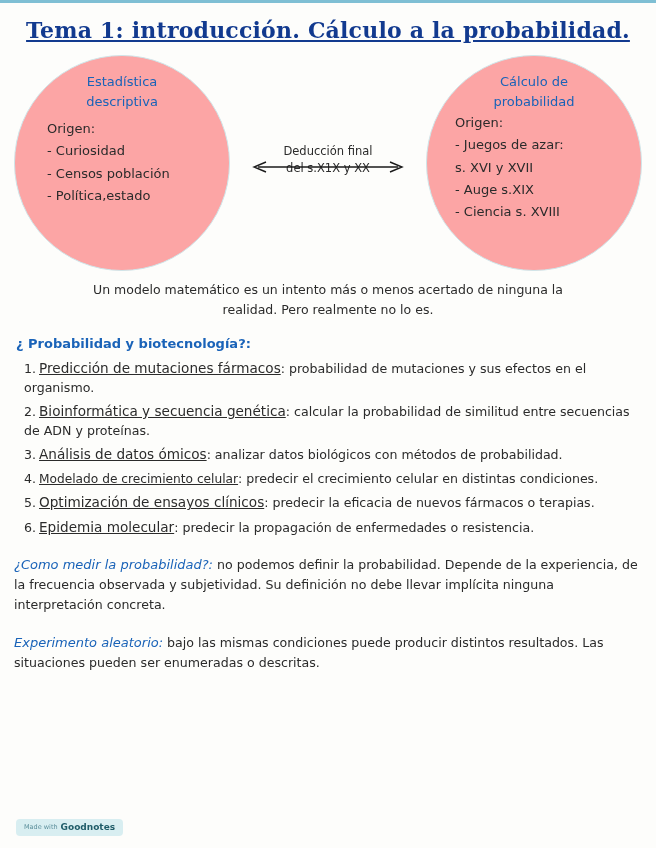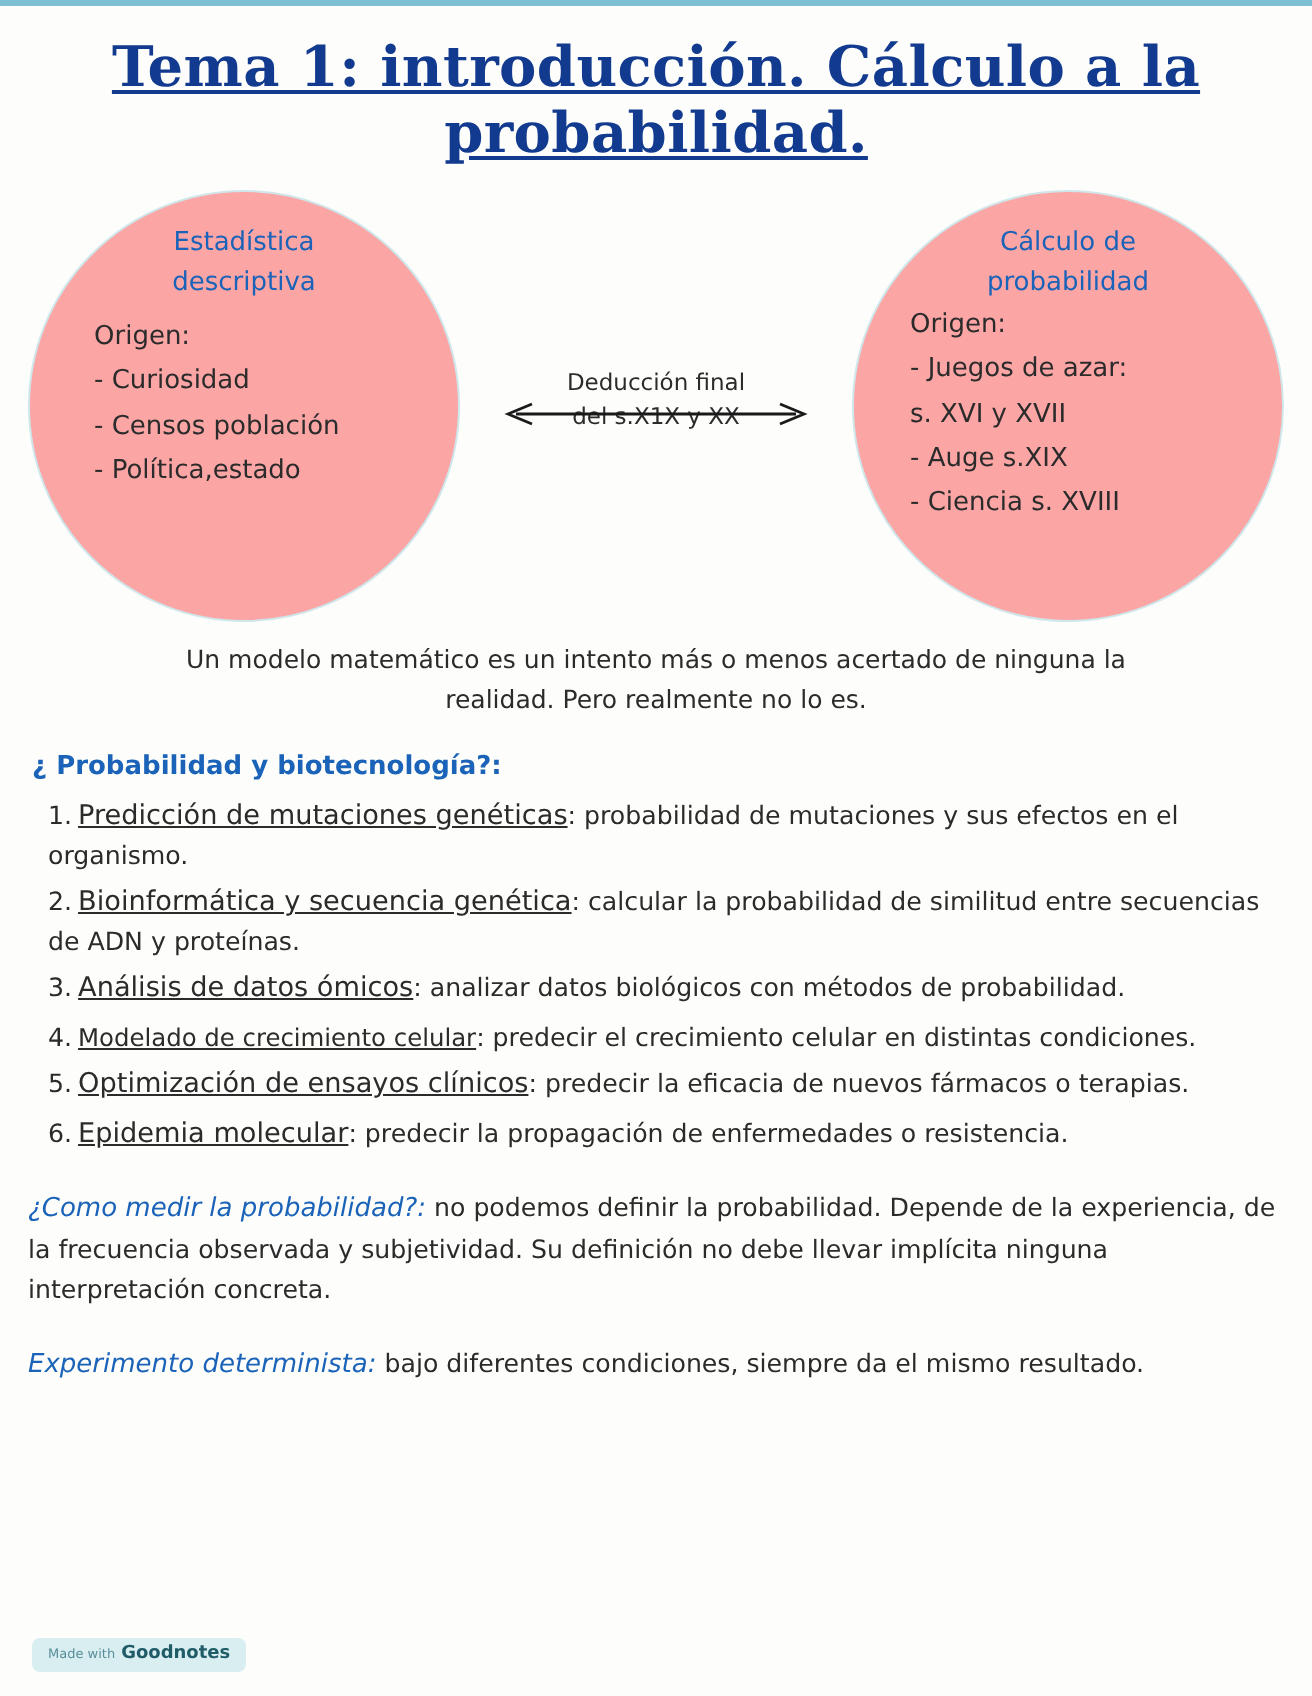--- a/index.html
+++ b/index.html
@@ -19,21 +19,21 @@
     width: 656px;
     height: 848px;
     box-sizing: border-box;
     border-top: 3px solid #7fbfd4;
   }
 
   
   .title {
     text-align: center;
     font-family: "DejaVu Serif", serif;
-    font-size: 28px;
+    font-size: 22px;
     font-weight: bold;
     color: #123a8f;
     text-decoration: underline;
     margin: 14px 0 0 0;
     letter-spacing: 0.2px;
   }
 
   
   .diagram {
     position: relative;
@@ -216,21 +216,21 @@
       </svg>
     </div>
   </div>
 
   <p class="intro-note">Un modelo matemático es un intento más o menos acertado de ninguna la realidad. Pero realmente no lo es.</p>
 
   <h2 class="section-heading">¿ Probabilidad y biotecnología?:</h2>
 
   <ol class="items">
     <li>
-      <span class="num">1.</span><span class="term">Predicción de mutaciones genéticas</span><span class="rest">: probabilidad de mutaciones y sus efectos en el organismo.</span>
+      <span class="num">1.</span><span class="term">Predicción de mutaciones fármacos</span><span class="rest">: probabilidad de mutaciones y sus efectos en el organismo.</span>
     </li>
     <li>
       <span class="num">2.</span><span class="term">Bioinformática y secuencia genética</span><span class="rest">: calcular la probabilidad de similitud entre secuencias de ADN y proteínas.</span>
     </li>
     <li>
       <span class="num">3.</span><span class="term">Análisis de datos ómicos</span><span class="rest">: analizar datos biológicos con métodos de probabilidad.</span>
     </li>
     <li class="small">
       <span class="num">4.</span><span class="term">Modelado de crecimiento celular</span><span class="rest">: predecir el crecimiento celular en distintas condiciones.</span>
     </li>
@@ -239,23 +239,23 @@
     </li>
     <li>
       <span class="num">6.</span><span class="term">Epidemia molecular</span><span class="rest">: predecir la propagación de enfermedades o resistencia.</span>
     </li>
   </ol>
 
   <div class="qa gap">
     <span class="q">¿Como medir la probabilidad?:</span><span> no podemos definir la probabilidad. Depende de la experiencia, de la frecuencia observada y subjetividad. Su definición no debe llevar implícita ninguna interpretación concreta.</span>
   </div>
 
-
   <div class="qa gap">
-    <span class="q">Experimento determinista:</span><span> bajo diferentes condiciones, siempre da el mismo resultado.</span>
-  </div>
+    <span class="q">Experimento aleatorio:</span><span> bajo las mismas condiciones puede producir distintos resultados. Las situaciones pueden ser enumeradas o descritas.</span>
+  </div>
+
 
   <div class="badge">
     <span class="made">Made with</span>
     <span class="gn">Goodnotes</span>
   </div>
 
 </div>
 
 </body></html>

